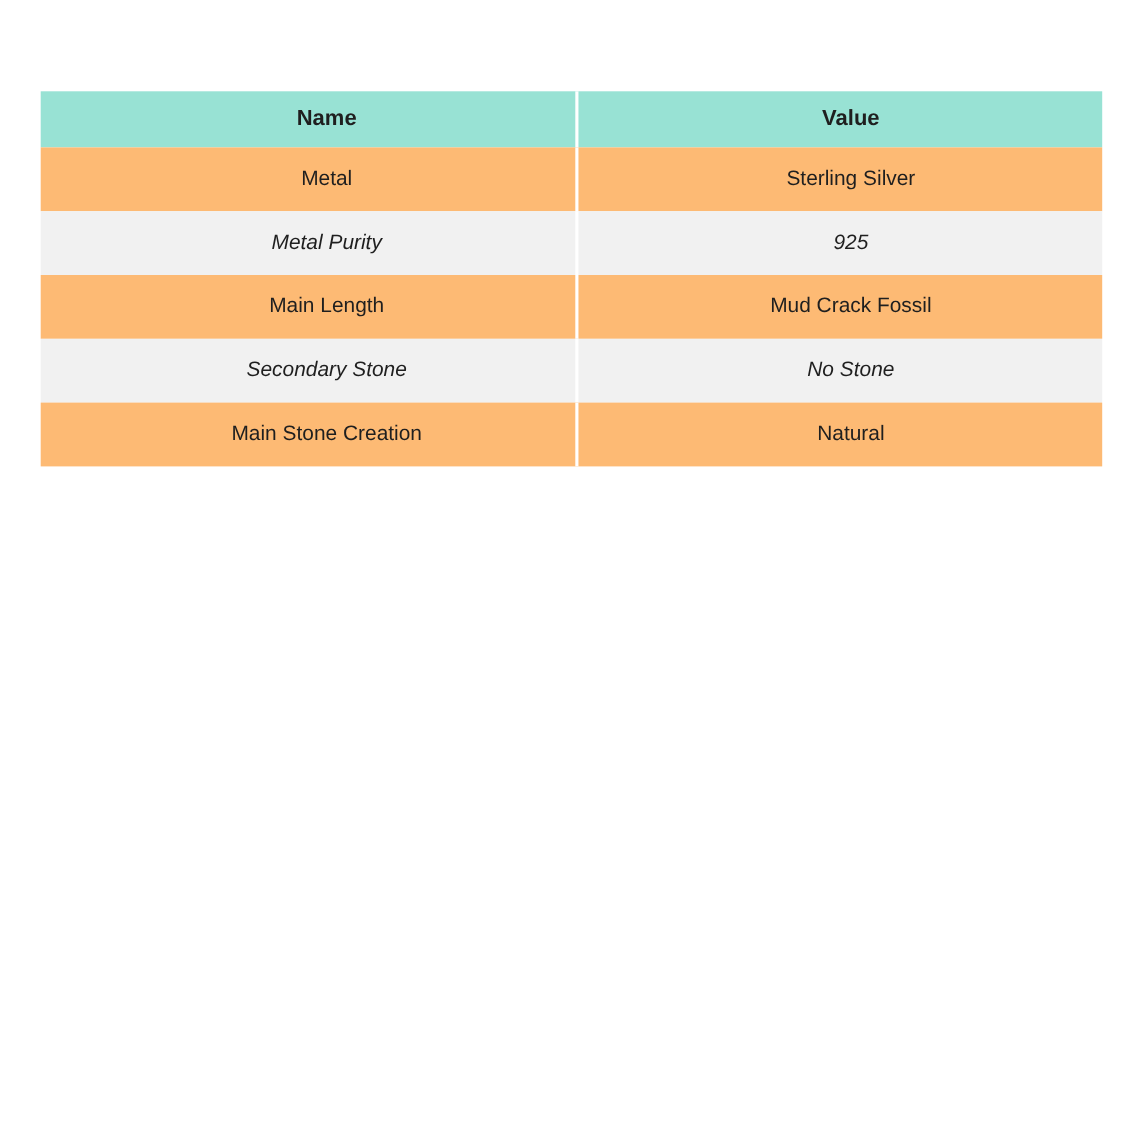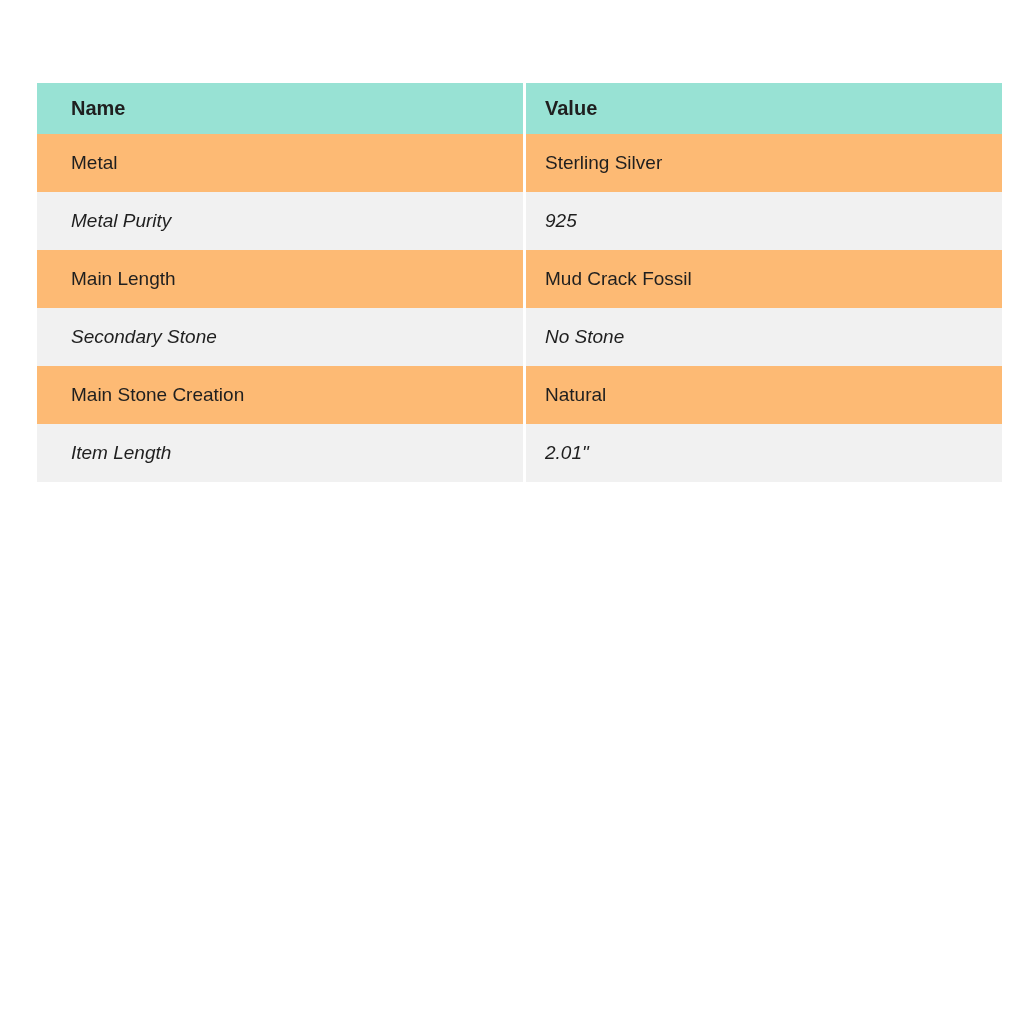--- a/index.html
+++ b/index.html
@@ -24,21 +24,21 @@
     width: 965px;
     border-collapse: separate;
     border-spacing: 0;
     table-layout: fixed;
   }
   .spec-table col.c-name  { width: 489px; }
   .spec-table col.c-value { width: 476px; }
   .spec-table th, .spec-table td {
     margin: 16px;
     font-weight: 400;
-    text-align: left;
+    text-align: center;
     vertical-align: middle;
     color: var(--text-color, #1f1f1f);
     overflow: hidden;
     white-space: nowrap;
   }
   .spec-table thead th {
     background: var(--header-bg, #98e2d4);
     height: 51px;
     font-size: 20px;
     font-weight: 700;
@@ -85,19 +85,15 @@
     <td class="cell-value">Mud Crack Fossil</td>
   </tr>
         <tr class="alt">
     <td class="cell-name">Secondary Stone</td>
     <td class="cell-value">No Stone</td>
   </tr>
         <tr>
     <td class="cell-name">Main Stone Creation</td>
     <td class="cell-value">Natural</td>
   </tr>
-        <tr class="alt">
-    <td class="cell-name">Item Length</td>
-    <td class="cell-value">2.01"</td>
-  </tr>
       </tbody>
   </table>
 </div>
 
 </body></html>

